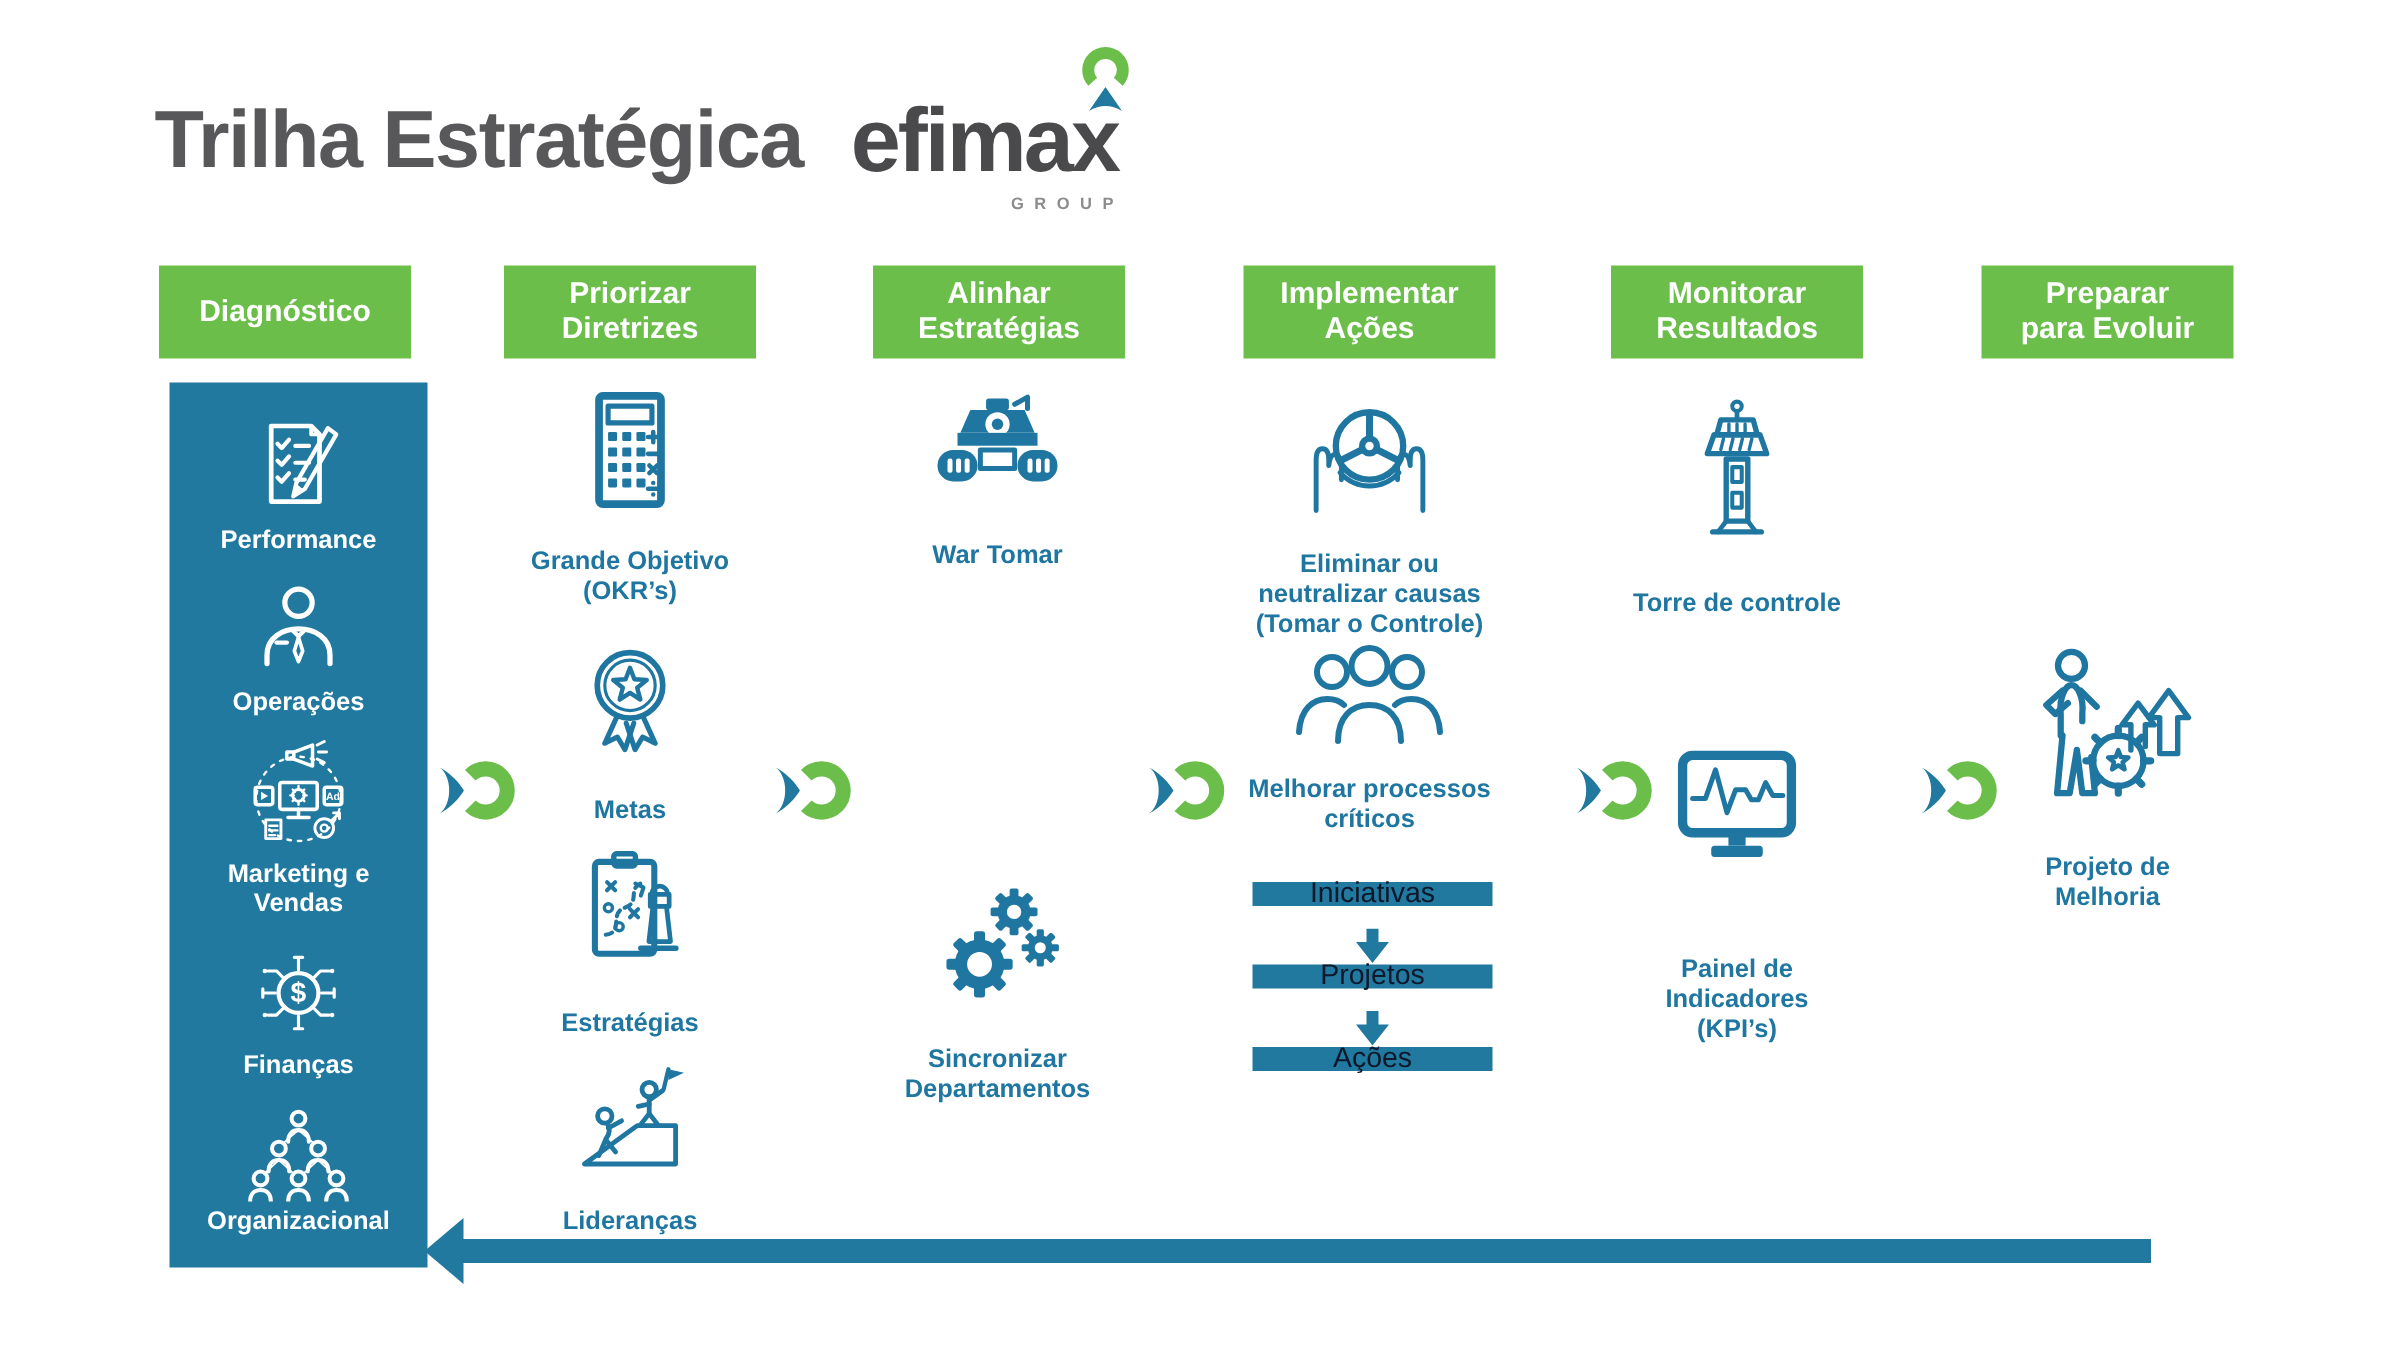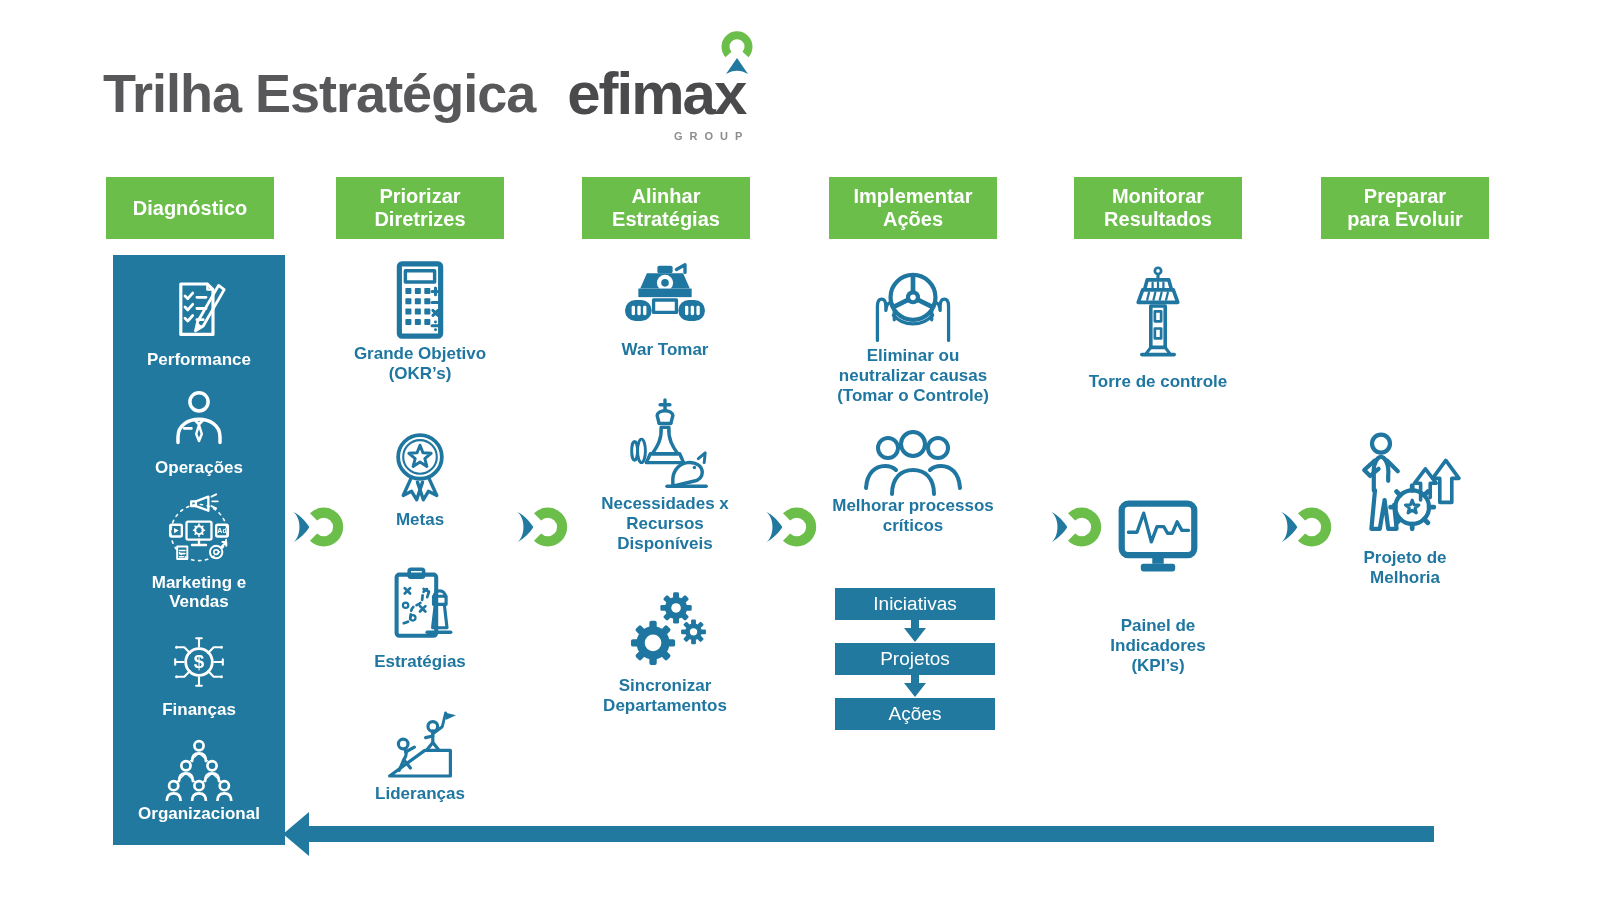--- a/index.html
+++ b/index.html
@@ -23,24 +23,24 @@
   
   .panel{position:absolute;left:113px;top:255px;width:172px;height:590px;background:#21799F;
          display:flex;flex-direction:column;align-items:center;justify-content:space-evenly;
          padding:6px 0;box-sizing:border-box;color:#fff;}
   .pitem{display:flex;flex-direction:column;align-items:center;text-align:center;}
   .pitem .lbl{color:#fff;font-size:17px;font-weight:bold;white-space:pre-line;line-height:1.12;margin-top:3px;}
 
   
   .item{position:absolute;width:220px;display:flex;flex-direction:column;align-items:center;
         text-align:center;color:#1F76A0;}
-  .item .lbl{font-weight:bold;font-size:17px;line-height:1.18;white-space:pre-line;margin-top:0;color:#1F76A0;}
-
-  
-  .fbox{position:absolute;left:835px;width:160px;height:32px;background:#21799F;color:#ffffff;
+  .item .lbl{font-weight:bold;font-size:17px;line-height:1.18;white-space:pre-line;margin-top:20px;color:#1F76A0;}
+
+  
+  .fbox{position:absolute;left:835px;width:160px;height:16px;background:#21799F;color:#0f172a;
         display:flex;align-items:center;justify-content:center;font-size:19px;}
   .farrow{position:absolute;left:902px;}
 
   
   .back-stem{position:absolute;left:306px;top:826px;width:1128px;height:16px;background:#21799F;}
   .back-head{position:absolute;left:283px;top:812px;width:0;height:0;
              border-top:22px solid transparent;border-bottom:22px solid transparent;
              border-right:26px solid #21799F;}
 
   svg{display:block;}
@@ -282,40 +282,20 @@
             <rect x="27" y="48" width="3.5" height="10" rx="1.5"></rect>
           <rect x="71" y="48" width="3.5" height="10" rx="1.5"></rect>
             <rect x="77" y="48" width="3.5" height="10" rx="1.5"></rect>
             <rect x="83" y="48" width="3.5" height="10" rx="1.5"></rect>
         </g>
       </svg>
     </span>
     <span class="lbl">War Tomar</span>
   </div>
 
-  <div class="item" style="left:555px;top:396px;">
-    <span class="ic">
-      <svg width="100" height="98" viewBox="0 0 100 100" stroke="currentColor" fill="none" stroke-linecap="round" stroke-linejoin="round">
-        <path d="M50,4 v10 M45,9 h10" stroke-width="3.5"></path>
-        <path d="M42,20 a8,5 0 0 1 16,0 l-2,8 h-12 z" stroke-width="3.5"></path>
-        <path d="M44,28 h12" stroke-width="3"></path>
-        <path d="M46,32 c1,12 -4,20 -9,27 h26 c-5,-7 -10,-15 -9,-27 z" stroke-width="3.5"></path>
-        <path d="M35,59 h30 l4,9 h-38 z" stroke-width="3.5"></path>
-        <ellipse cx="26" cy="56" rx="4" ry="12" stroke-width="3"></ellipse>
-        <ellipse cx="19" cy="56" rx="3" ry="9.5" stroke-width="3"></ellipse>
-        <path d="M58,84 c1,-9 7,-15 15,-16 c9,-1 15,4 15,10 c0,5 -4,8 -9,9 l-21,5 z" stroke-width="3.5"></path>
-        <path d="M84,64 l7,-6 -1,10" stroke-width="3"></path>
-        <circle cx="80" cy="73" r="1.8" fill="currentColor" stroke="none"></circle>
-        <path d="M52,92 h40" stroke-width="3.5"></path>
-      </svg>
-    </span>
-    <span class="lbl">Necessidades x
-Recursos
-Disponíveis</span>
-  </div>
 
   <div class="item" style="left:555px;top:584px;">
     <span class="ic">
       <svg width="94" height="92" viewBox="0 0 100 100" fill="currentColor">
         <g transform="translate(62,26)">
           <g>
             <rect x="-3.2" y="-17" width="6.4" height="7" rx="1.5"></rect>
               <rect x="-3.2" y="-17" width="6.4" height="7" rx="1.5" transform="rotate(45)"></rect>
             <rect x="-3.2" y="-17" width="6.4" height="7" rx="1.5" transform="rotate(90)"></rect>
               <rect x="-3.2" y="-17" width="6.4" height="7" rx="1.5" transform="rotate(135)"></rect>

